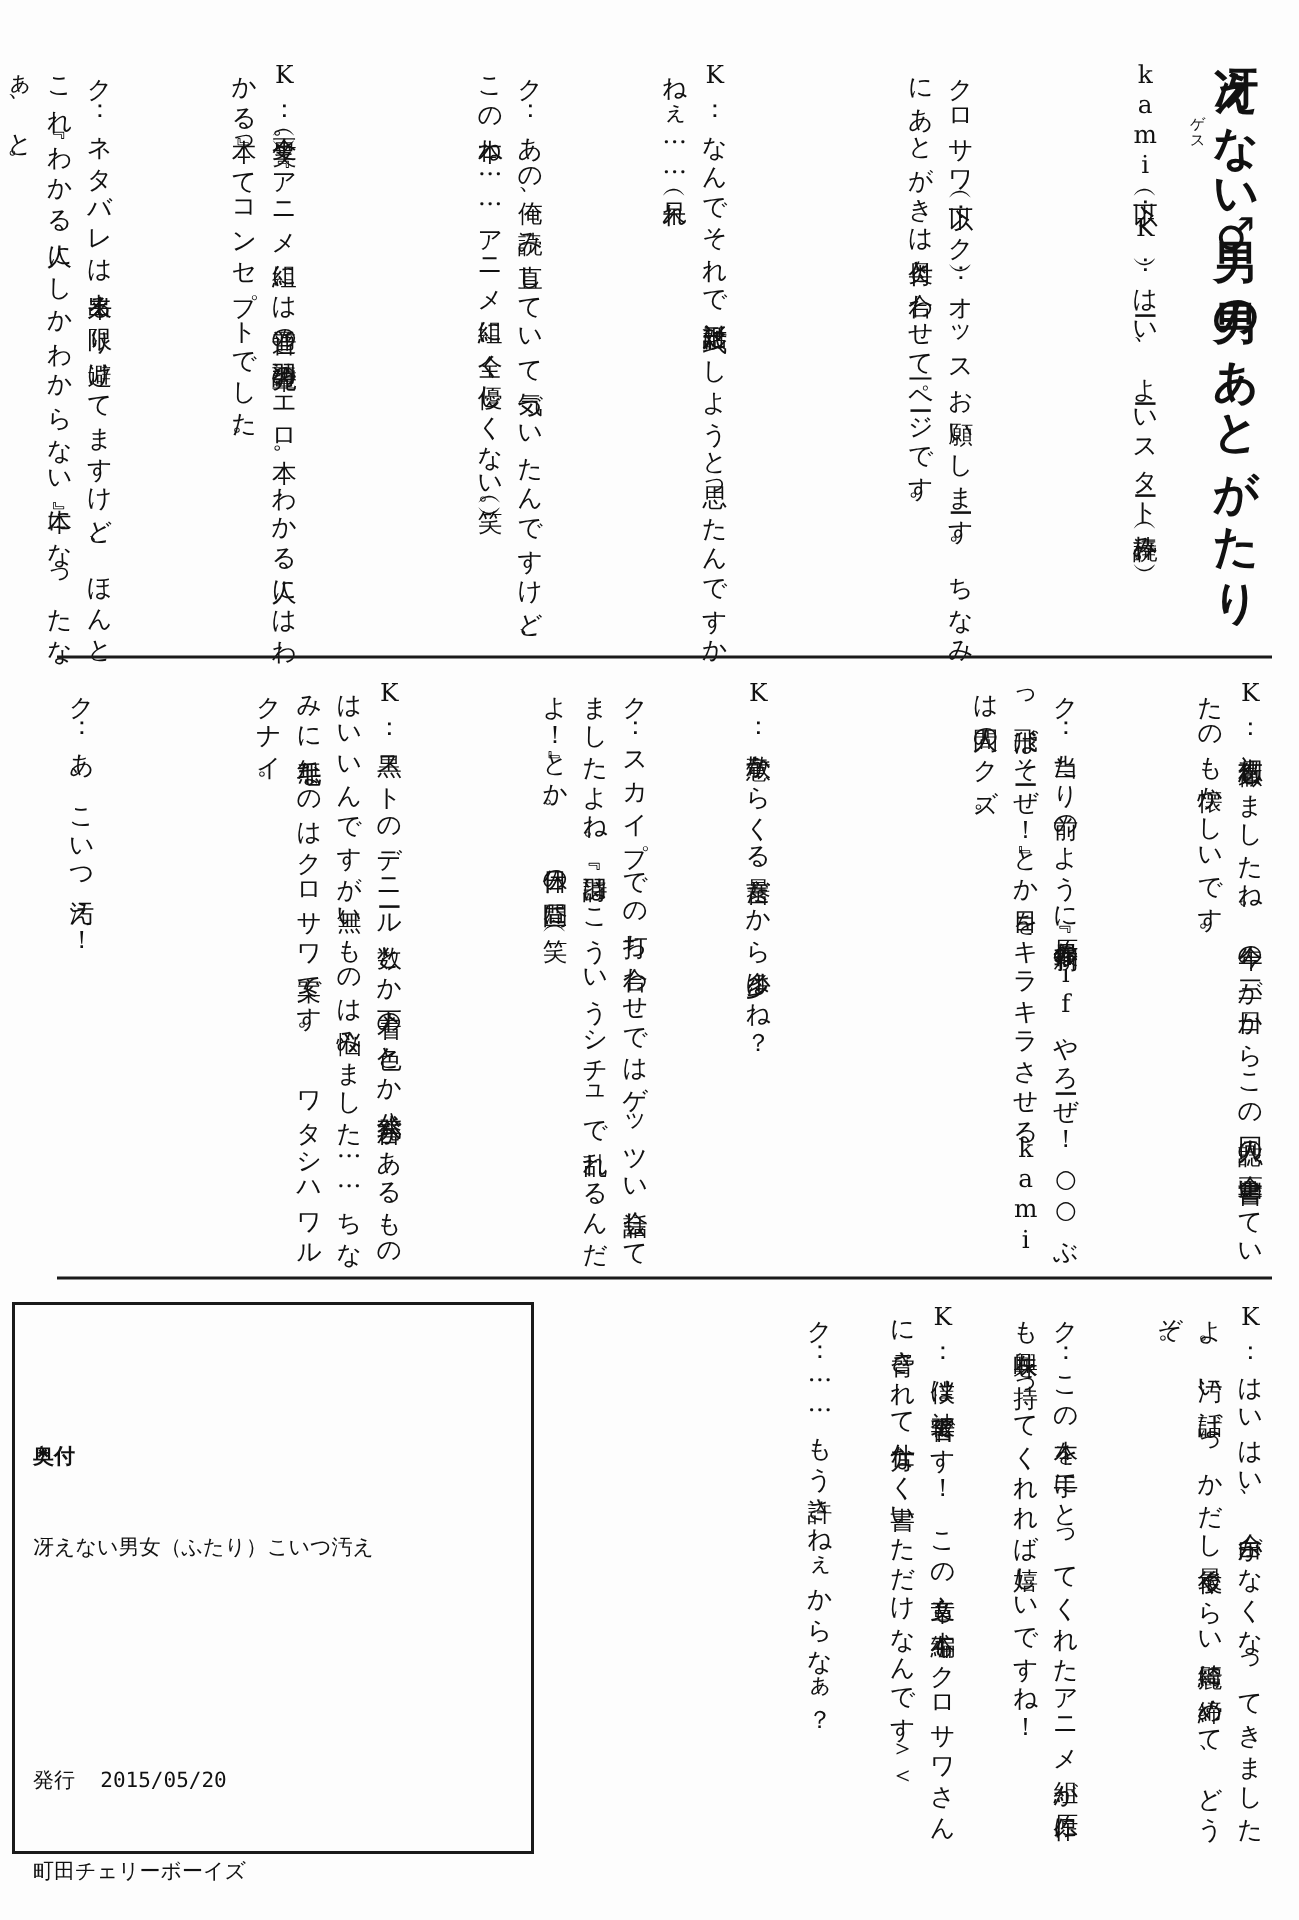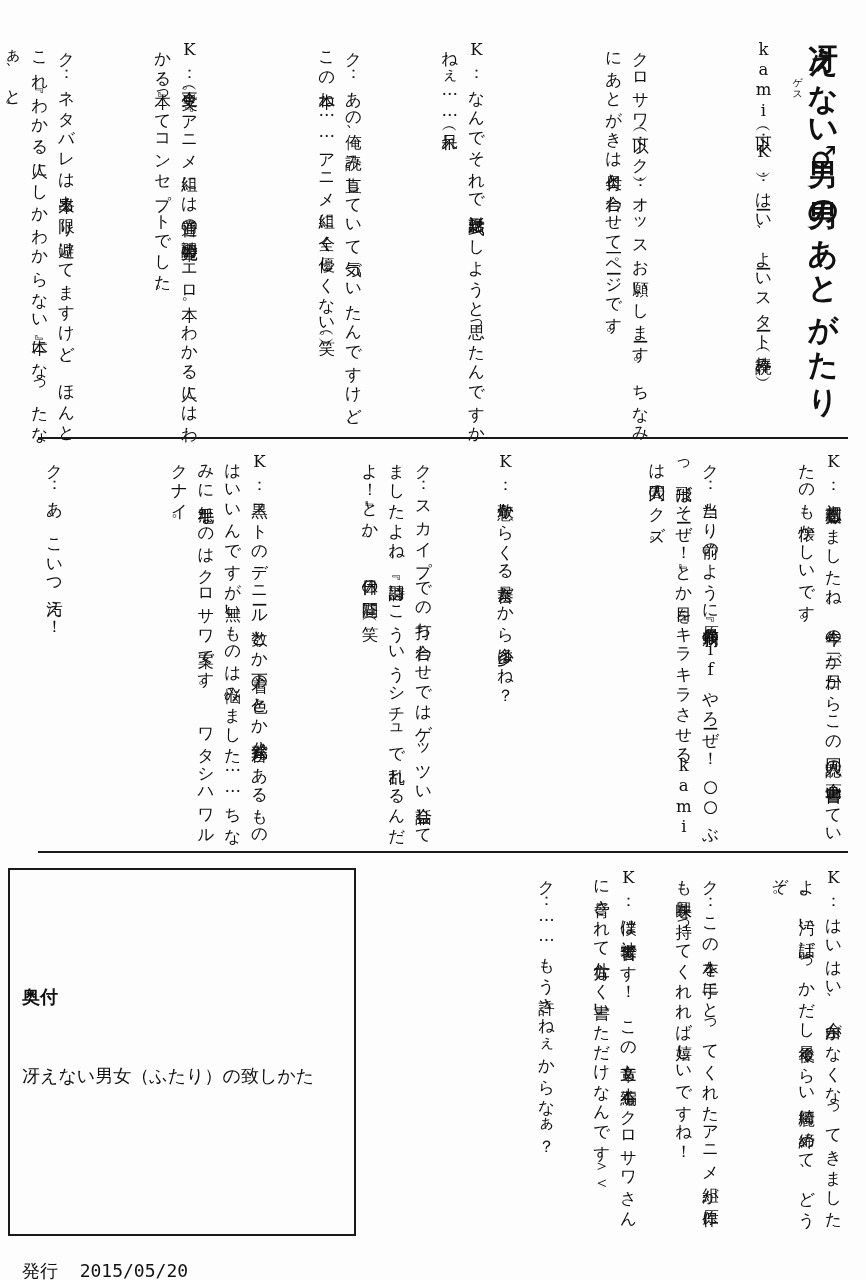--- a/index.html
+++ b/index.html
@@ -101,21 +101,21 @@
   .colophon {
     position: absolute;
     left: 8px;
     top: 868px;
     width: 348px;
     height: 368px;
     border: 2px solid #1a1a1a;
     box-sizing: border-box;
     padding: 10px 12px 8px 12px;
     font-family: "DejaVu Sans Mono", "Liberation Mono", monospace;
-    font-size: 18px;
+    font-size: 14px;
     line-height: 1.45;
     letter-spacing: 0px;
     white-space: pre-wrap;
   }
   .colophon .grp { margin-bottom: 13px; }
   .colophon .grp:last-child { margin-bottom: 0; }
   .colophon .line { display: block; }
   .colophon .heading { font-weight: bold; }
 </style>
 </head>
@@ -147,25 +147,25 @@
   <div class="rule r2"></div>
 
   <div class="vcol b3 c1">K：はいはい、余白がなくなってきましたよ。汚い話ばっかだし最後ぐらい綺麗に締めて、どうぞ。</div>
   <div class="vcol b3 c4">ク：この本を手にとってくれたアニメ組が原作にも興味を持ってくれれば嬉しいですね！</div>
   <div class="vcol b3 c6">K：僕は被害者です！　この文章も本編もクロサワさんに脅されて仕方なく書いただけなんです＞＜</div>
   <div class="vcol b3 c8">ク：……もう許さねぇからなぁ？</div>
 
   <div class="colophon">
     <div class="grp">
       <span class="line heading">奥付</span>
-      <span class="line">冴えない男女（ふたり）の致しかた</span>
+      <span class="line">冴えない男女（ふたり）こいつ汚え</span>
     </div>
     <div class="grp">
       <span class="line"><span>発行</span>&nbsp;&nbsp;<span>2015/05/20</span></span>
-      <span class="line">わかる人にはわかる本</span>
+      <span class="line">町田チェリーボーイズ</span>
       <span class="line">著：クロサワ</span>
       
     </div>
     
     
     
   </div>
 
 </div>
 

